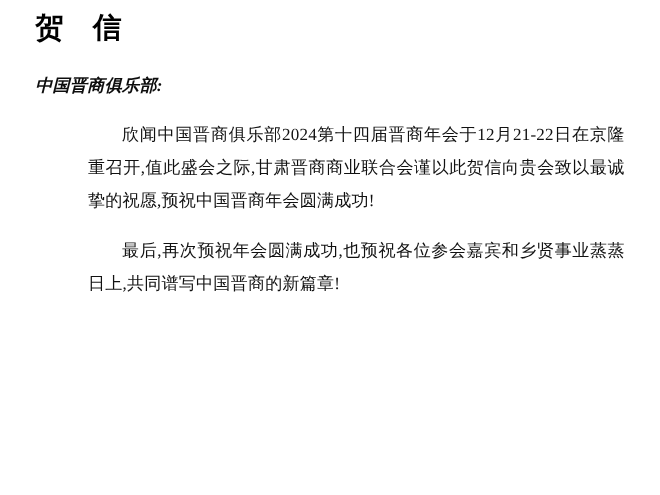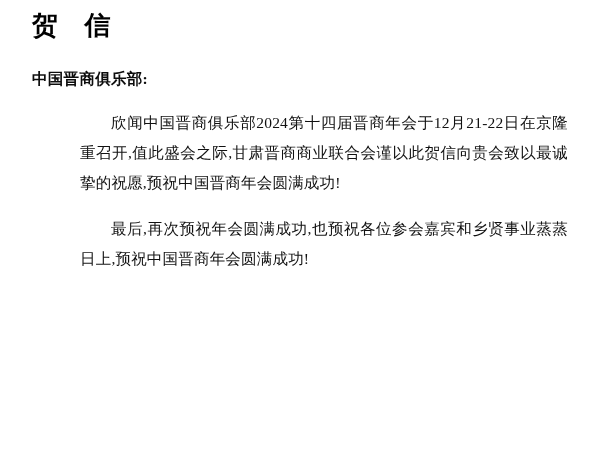--- a/index.html
+++ b/index.html
@@ -32,20 +32,21 @@
     color: #000000;
     line-height: 1.5;
   }
   .salutation {
     margin-top: 22px;
     font-size: 15.5px;
     font-weight: bold;
     line-height: 1.6;
     color: #0d0d0d;
     letter-spacing: 0.3px;
+    font-style: italic;
   }
   .body-para {
     margin-top: 14px;
     font-size: 15.5px;
     line-height: 1.95;
     text-align: justify;
     text-indent: 2em;
     color: #111111;
     letter-spacing: 0.2px;
     margin-left: 48px;
@@ -54,14 +55,14 @@
     margin-top: 16px;
   }
 </style>
 </head>
 <body>
 
 <div class="page">
   <h1 class="doc-title">贺 信</h1>
   <div class="salutation">中国晋商俱乐部:</div>
   <p class="body-para">欣闻中国晋商俱乐部2024第十四届晋商年会于12月21-22日在京隆重召开,值此盛会之际,甘肃晋商商业联合会谨以此贺信向贵会致以最诚挚的祝愿,预祝中国晋商年会圆满成功!</p>
-  <p class="body-para">最后,再次预祝年会圆满成功,也预祝各位参会嘉宾和乡贤事业蒸蒸日上,预祝中国晋商年会圆满成功!</p>
+  <p class="body-para">最后,再次预祝年会圆满成功,也预祝各位参会嘉宾和乡贤事业蒸蒸日上,共同谱写中国晋商的新篇章!</p>
 </div>
 
 </body></html>

